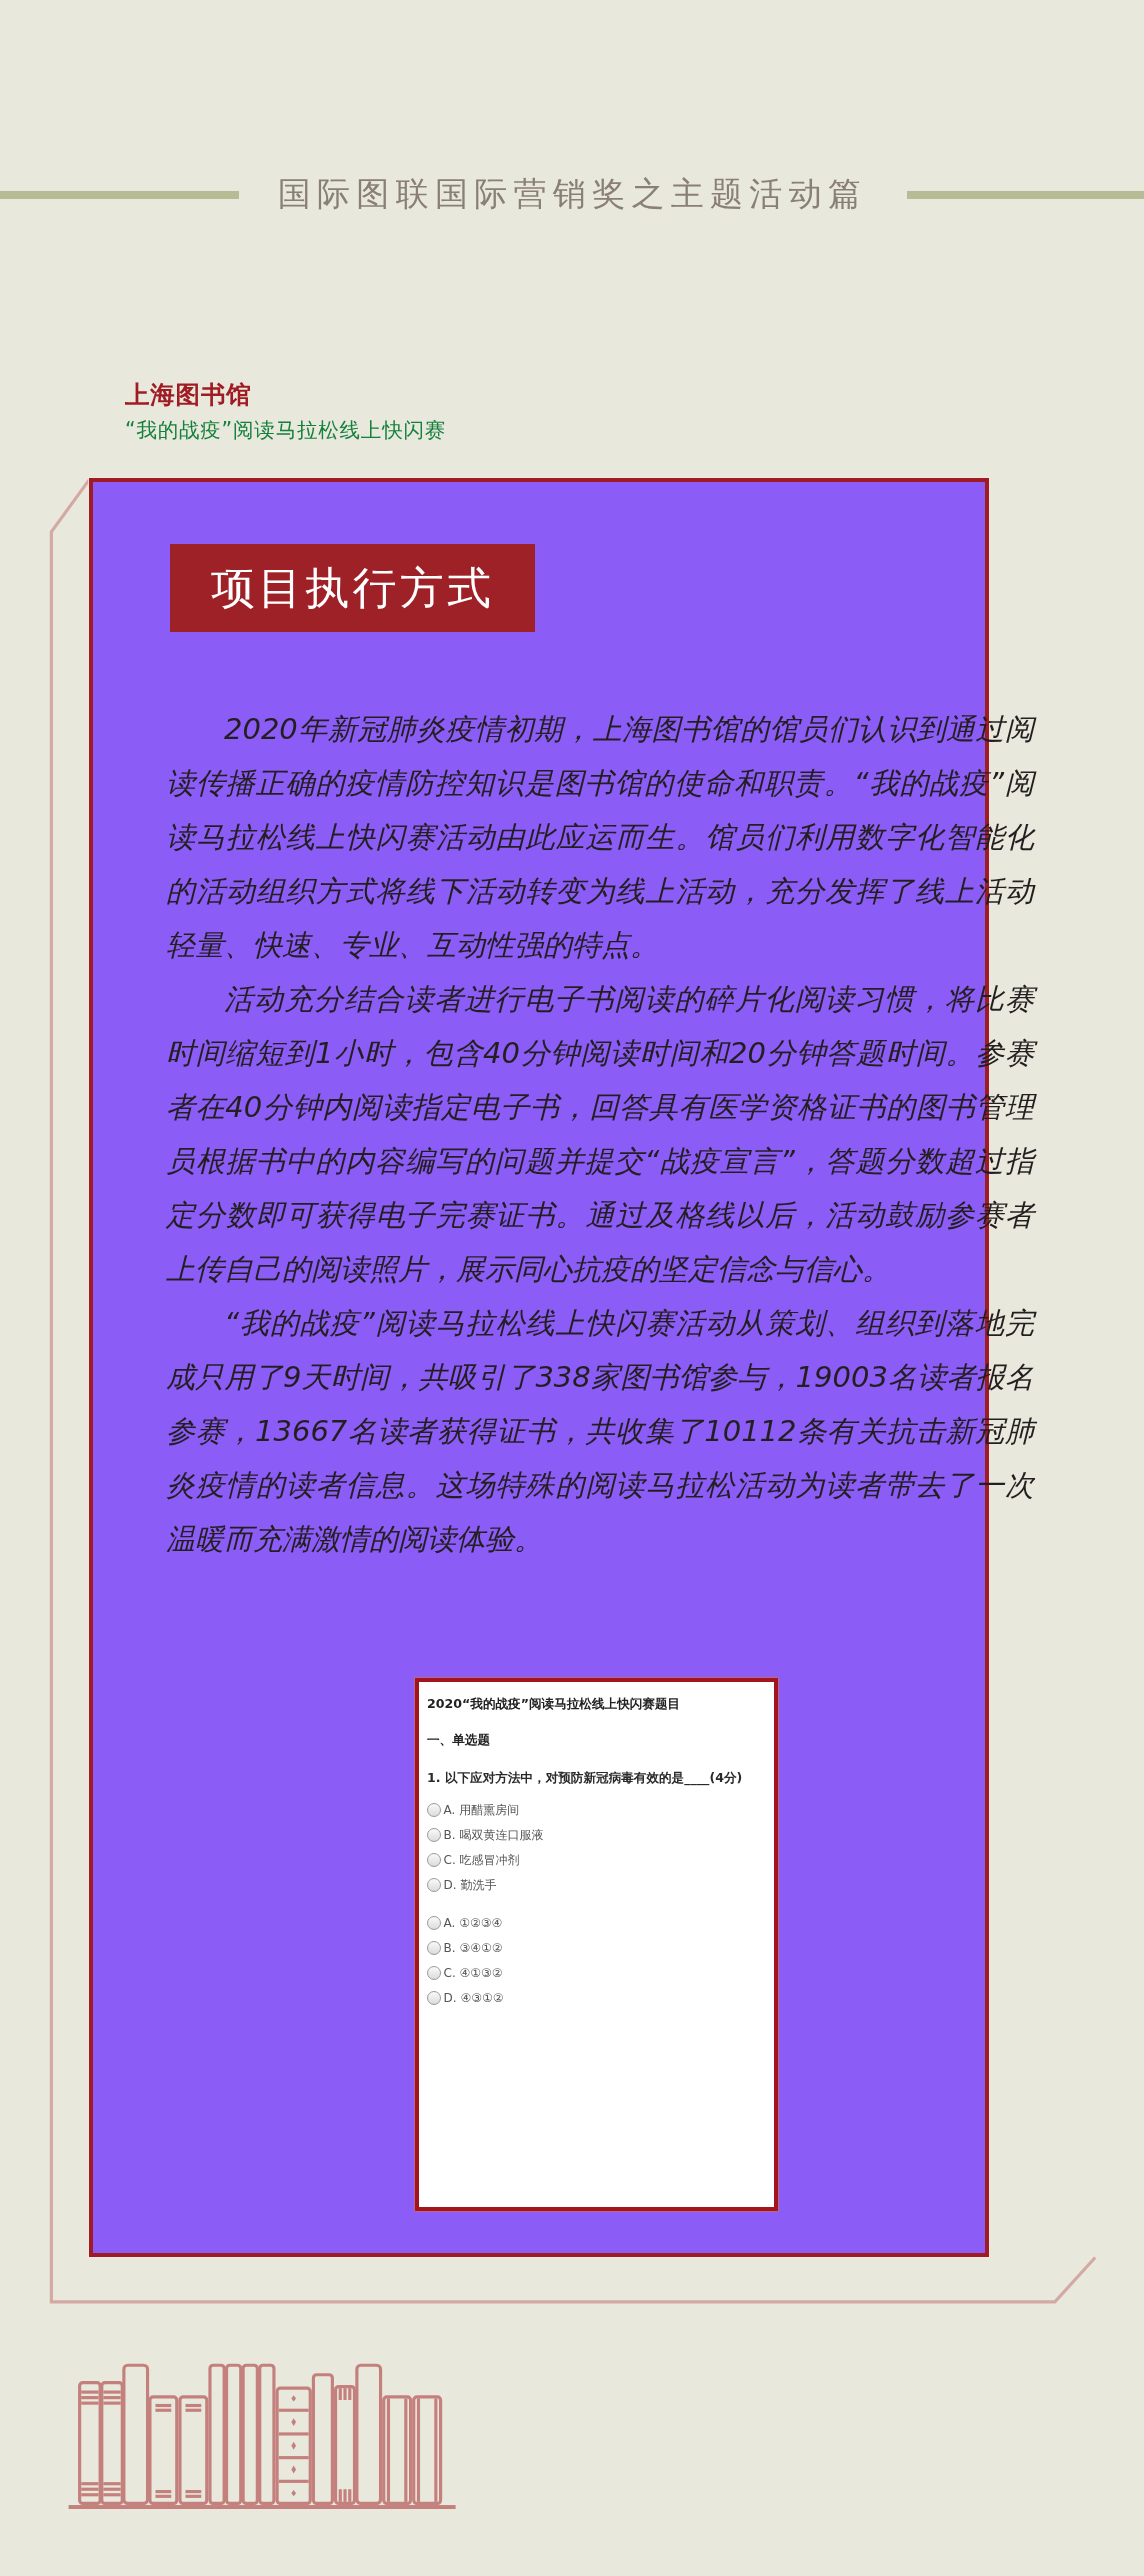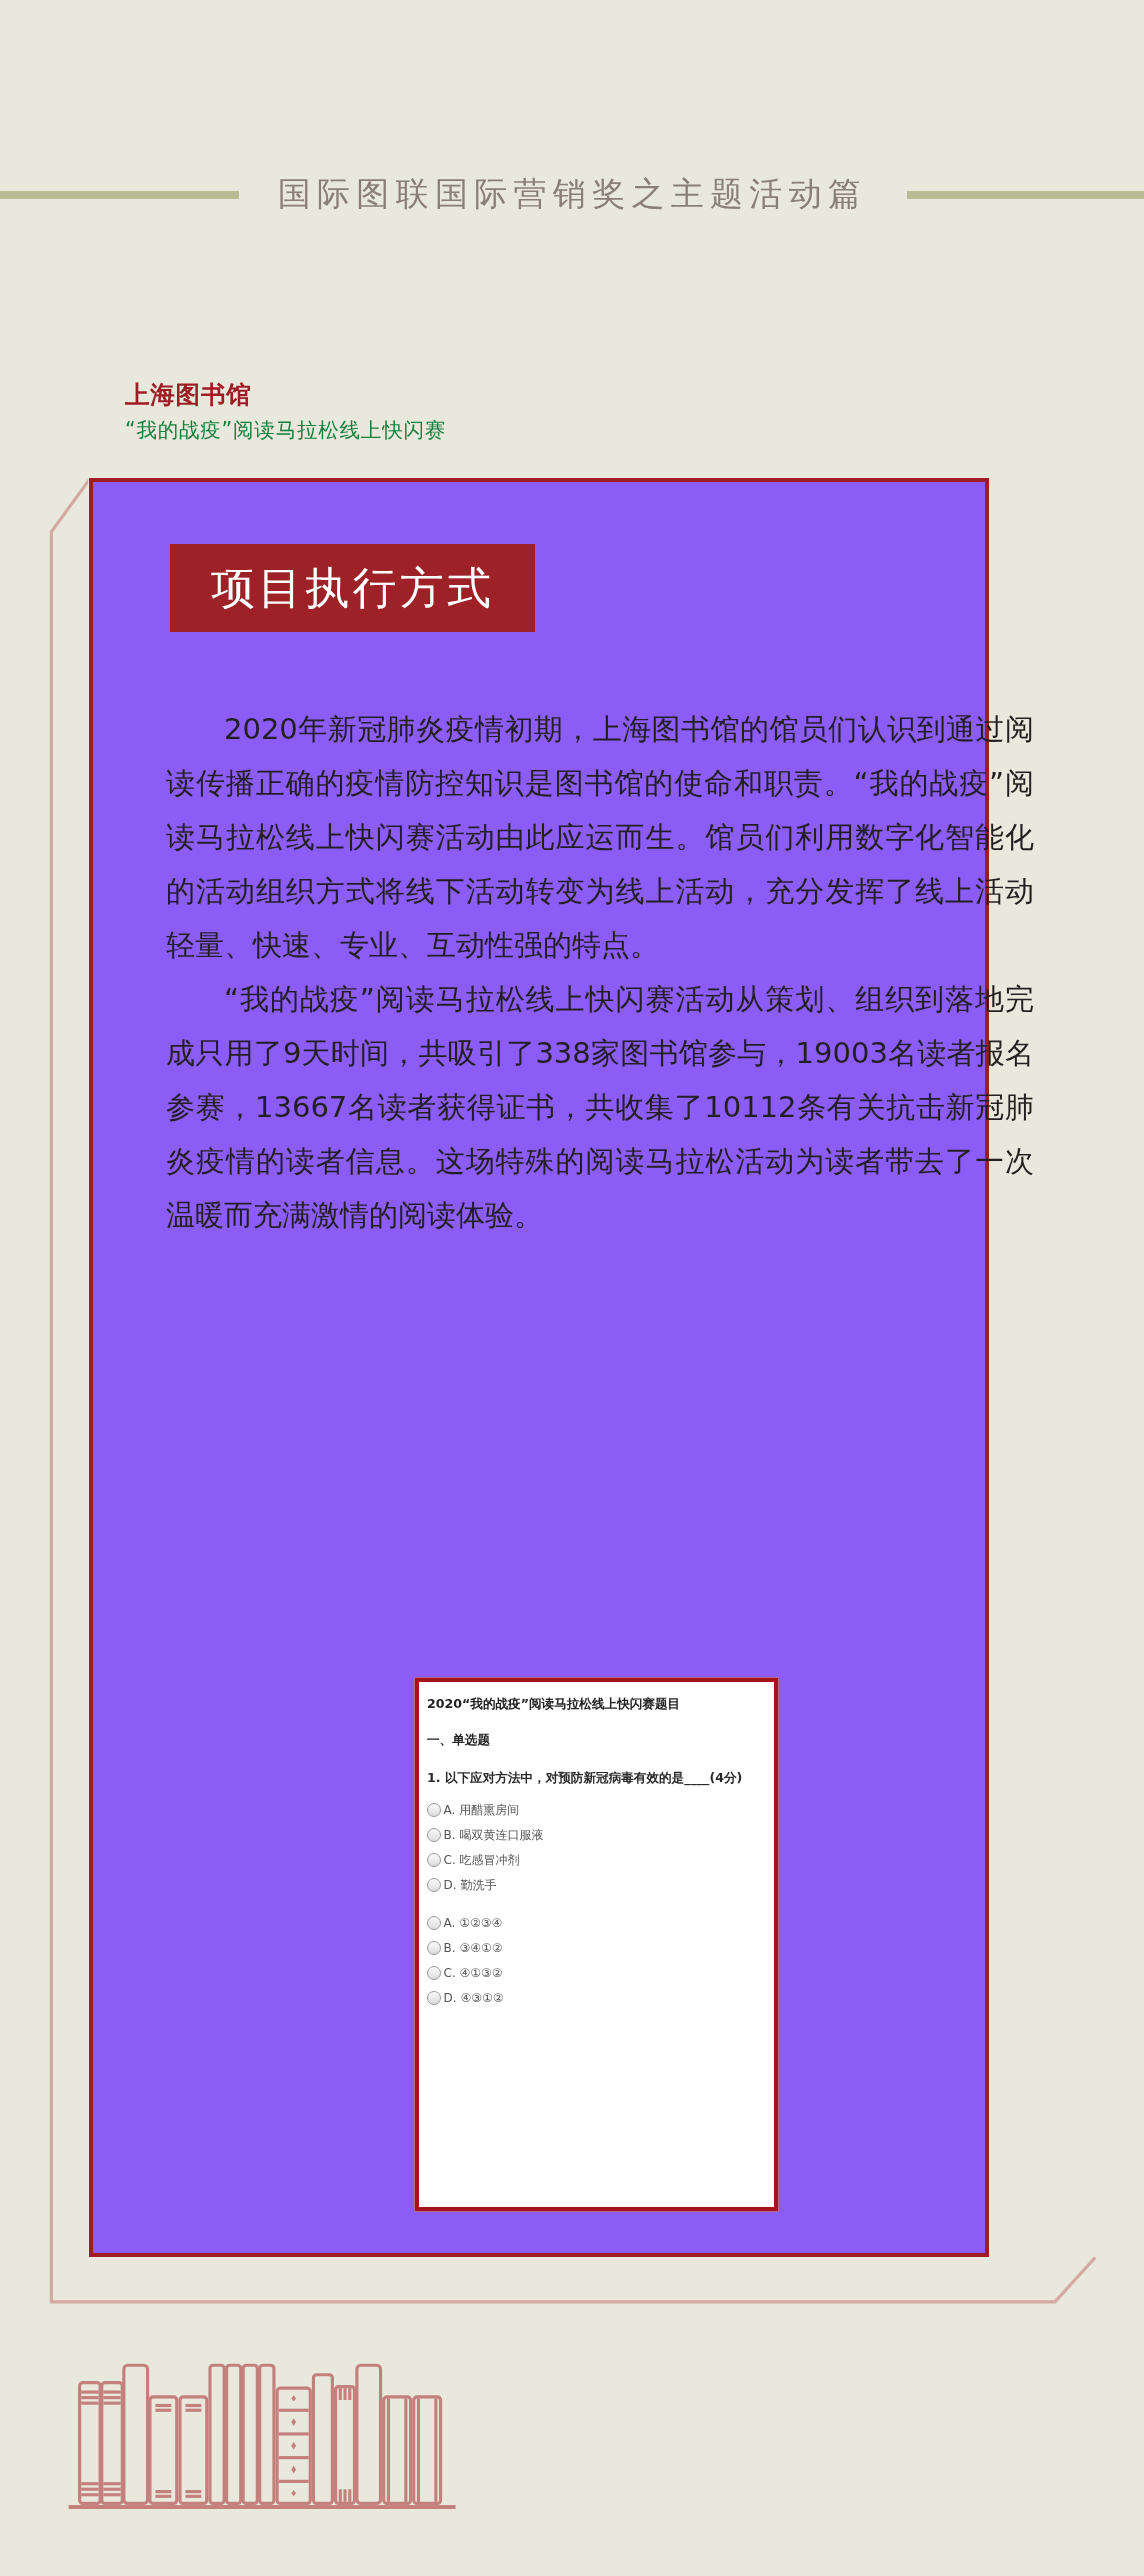--- a/index.html
+++ b/index.html
@@ -42,21 +42,21 @@
       position: absolute; left: 77px; top: 62px; width: 365px; height: 88px;
       background: #9e2127; color: #ffffff;
       font-size: 44px; line-height: 88px; text-align: center; letter-spacing: 3.2px;
     }
 
     .body-text {
       position: absolute; left: 73px; top: 220px; width: 868px;
       font-size: 29px; line-height: 54px; color: #231f20;
       text-align: justify;
     }
-    .body-text p { text-indent: 2em; }
+    .body-text p { text-indent: 2em; font-style: italic; }
 
     
     .quiz {
       position: absolute; left: 322px; top: 1196px; width: 363px; height: 533px;
       background: #ffffff; border: 4.7px solid #a3151d;
       box-shadow: 0 0 0 0.8px #c76a6e;
       font-family: "DejaVu Sans", "Liberation Sans", sans-serif;
       color: #333;
     }
     .quiz-header {
@@ -96,20 +96,21 @@
 
   <svg class="outer-frame-svg" width="1145" height="2576" viewBox="0 0 1449 3260">
     <polyline points="113,607 65,673 65,2913 1335,2913 1386,2857" fill="none" stroke="#d4a9a4" stroke-width="4"></polyline>
   </svg>
 
   <div class="card">
     <div class="heading-box">项目执行方式</div>
 
     <div class="body-text">
       <p>2020年新冠肺炎疫情初期，上海图书馆的馆员们认识到通过阅读传播正确的疫情防控知识是图书馆的使命和职责。“我的战疫”阅读马拉松线上快闪赛活动由此应运而生。馆员们利用数字化智能化的活动组织方式将线下活动转变为线上活动，充分发挥了线上活动轻量、快速、专业、互动性强的特点。</p>
+      <p>活动充分结合读者进行电子书阅读的碎片化阅读习惯，将比赛时间缩短到1小时，包含40分钟阅读时间和20分钟答题时间。参赛者在40分钟内阅读指定电子书，回答具有医学资格证书的图书管理员根据书中的内容编写的问题并提交“战疫宣言”，答题分数超过指定分数即可获得电子完赛证书。通过及格线以后，活动鼓励参赛者上传自己的阅读照片，展示同心抗疫的坚定信念与信心。</p>
       <p>“我的战疫”阅读马拉松线上快闪赛活动从策划、组织到落地完成只用了9天时间，共吸引了338家图书馆参与，19003名读者报名参赛，13667名读者获得证书，共收集了10112条有关抗击新冠肺炎疫情的读者信息。这场特殊的阅读马拉松活动为读者带去了一次温暖而充满激情的阅读体验。</p>
     </div>
 
     <div class="quiz">
       <div class="quiz-body">
         <div class="quiz-title">2020“我的战疫”阅读马拉松线上快闪赛题目</div>
         <div class="quiz-section">一、单选题</div>
 
         <div class="quiz-q">1. 以下应对方法中，对预防新冠病毒有效的是____(4分)</div>
         <div class="quiz-options">

